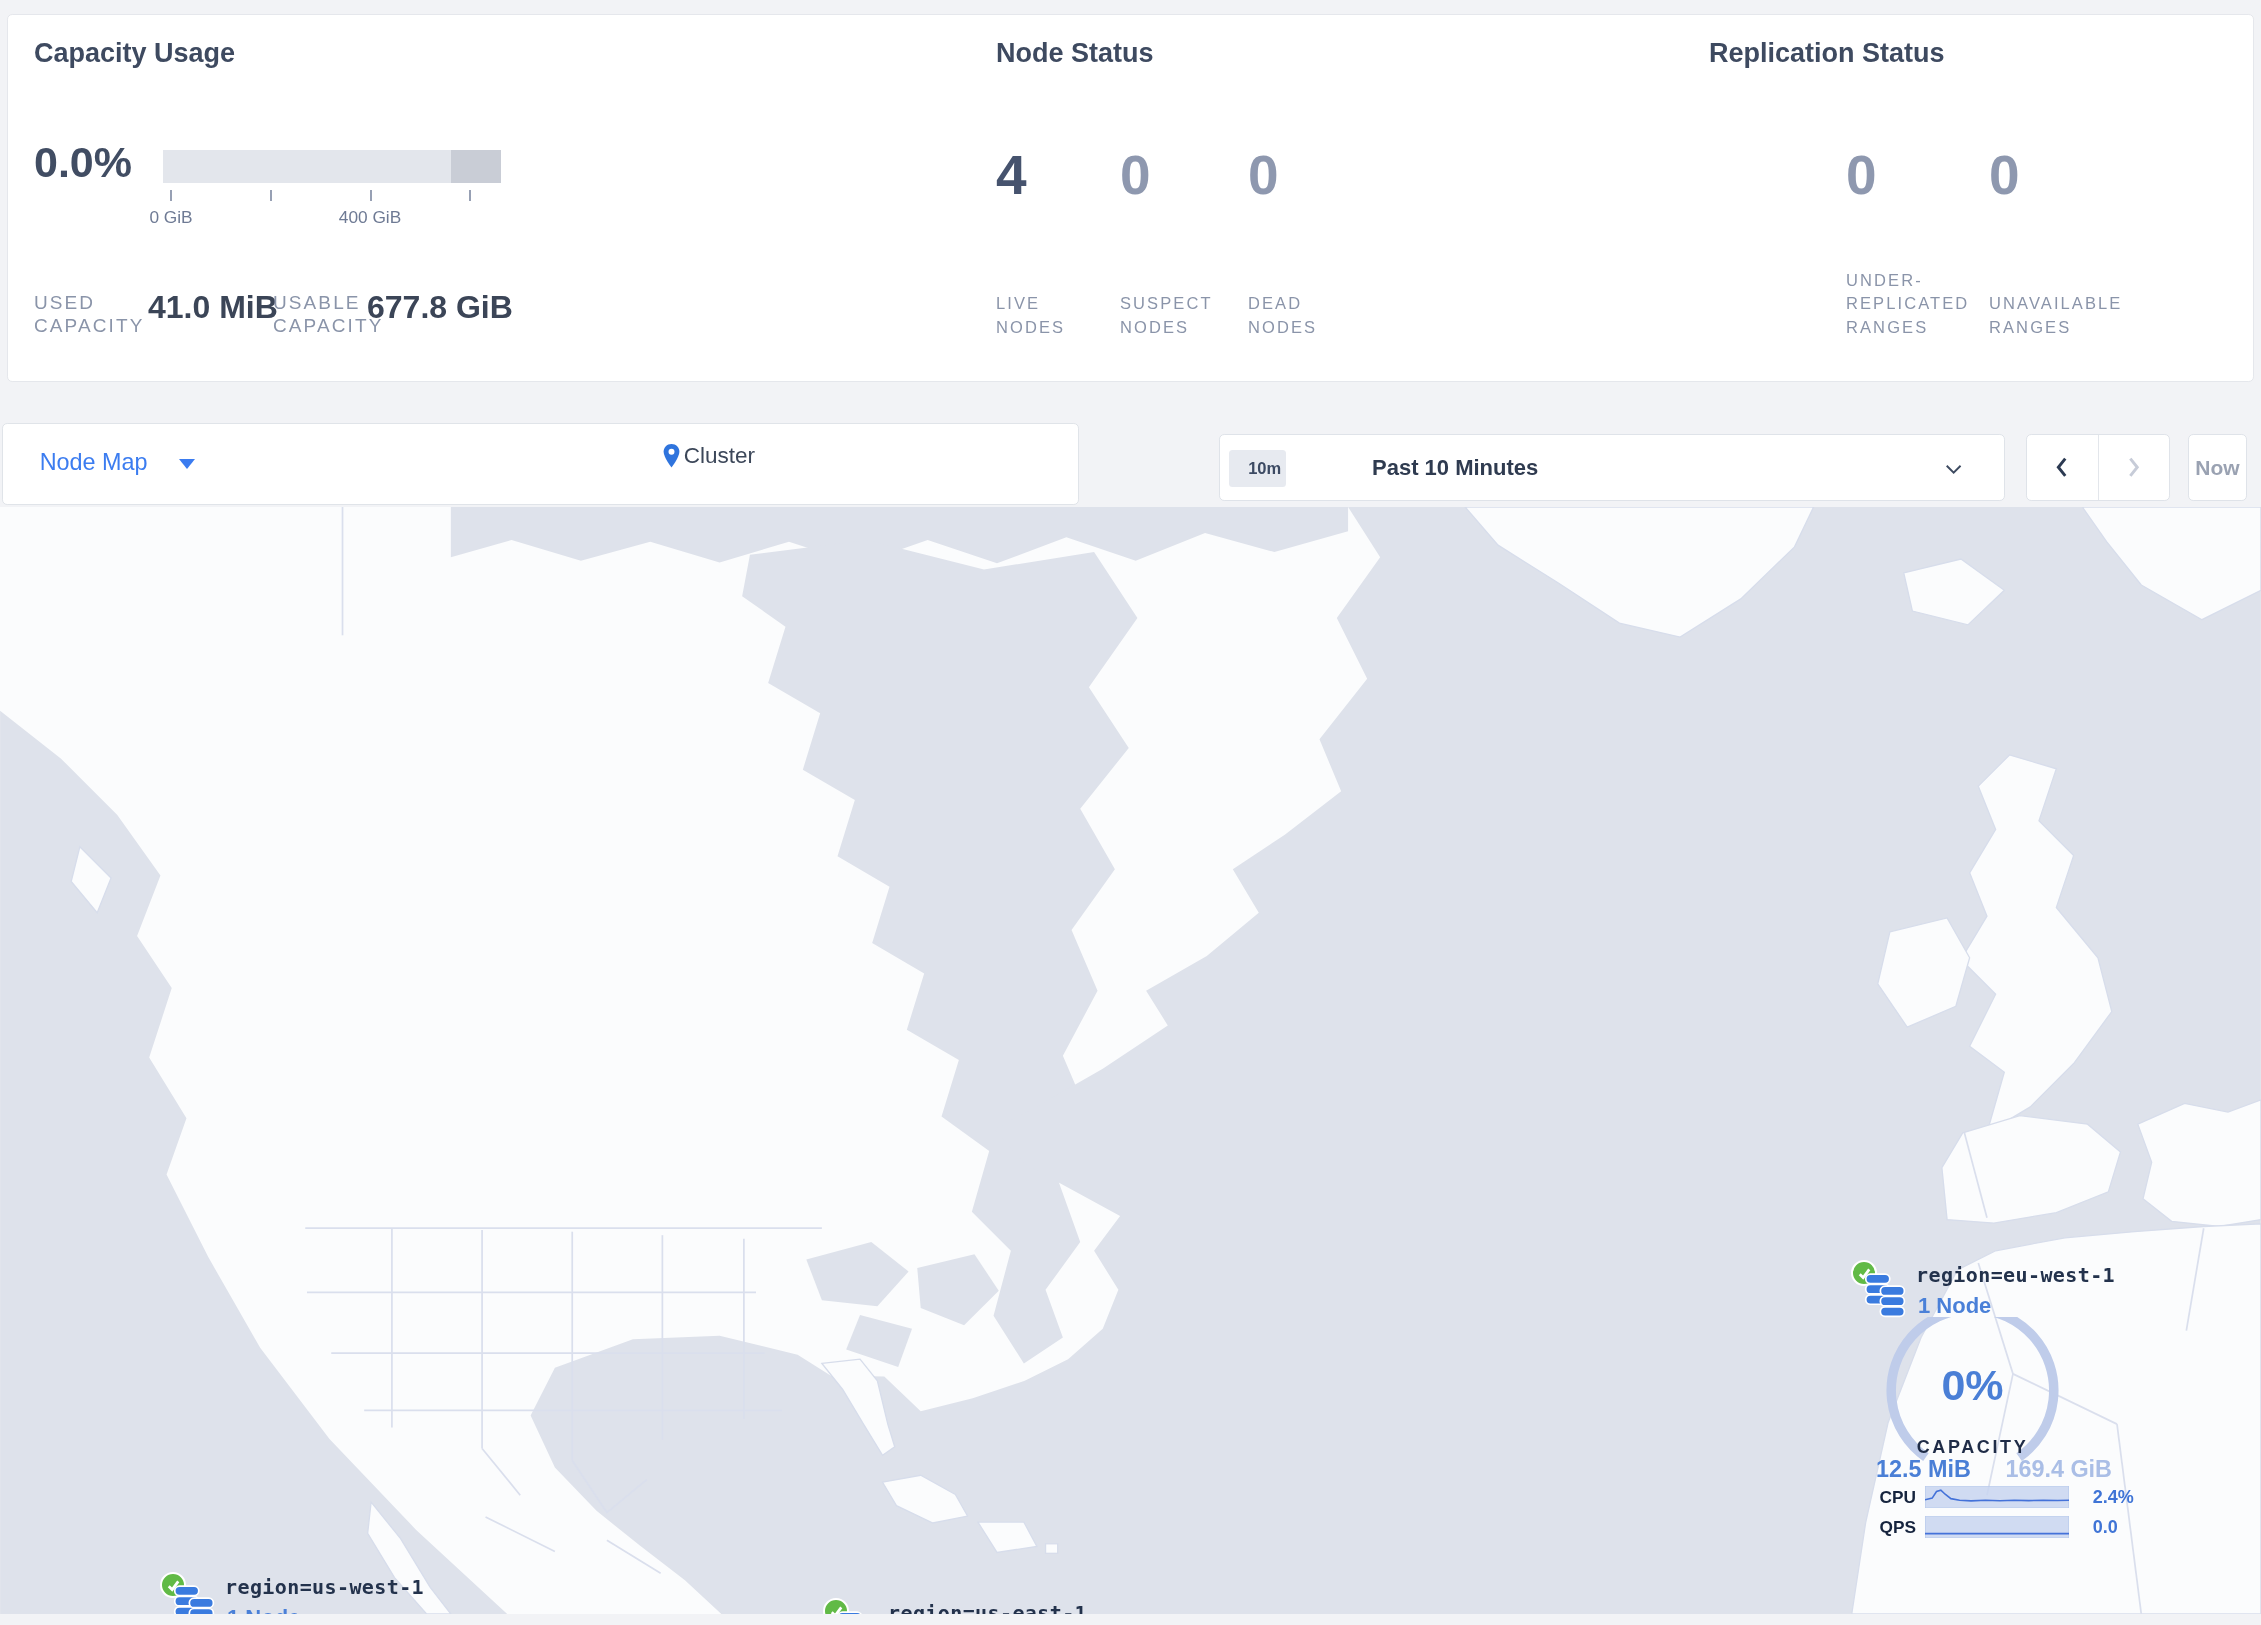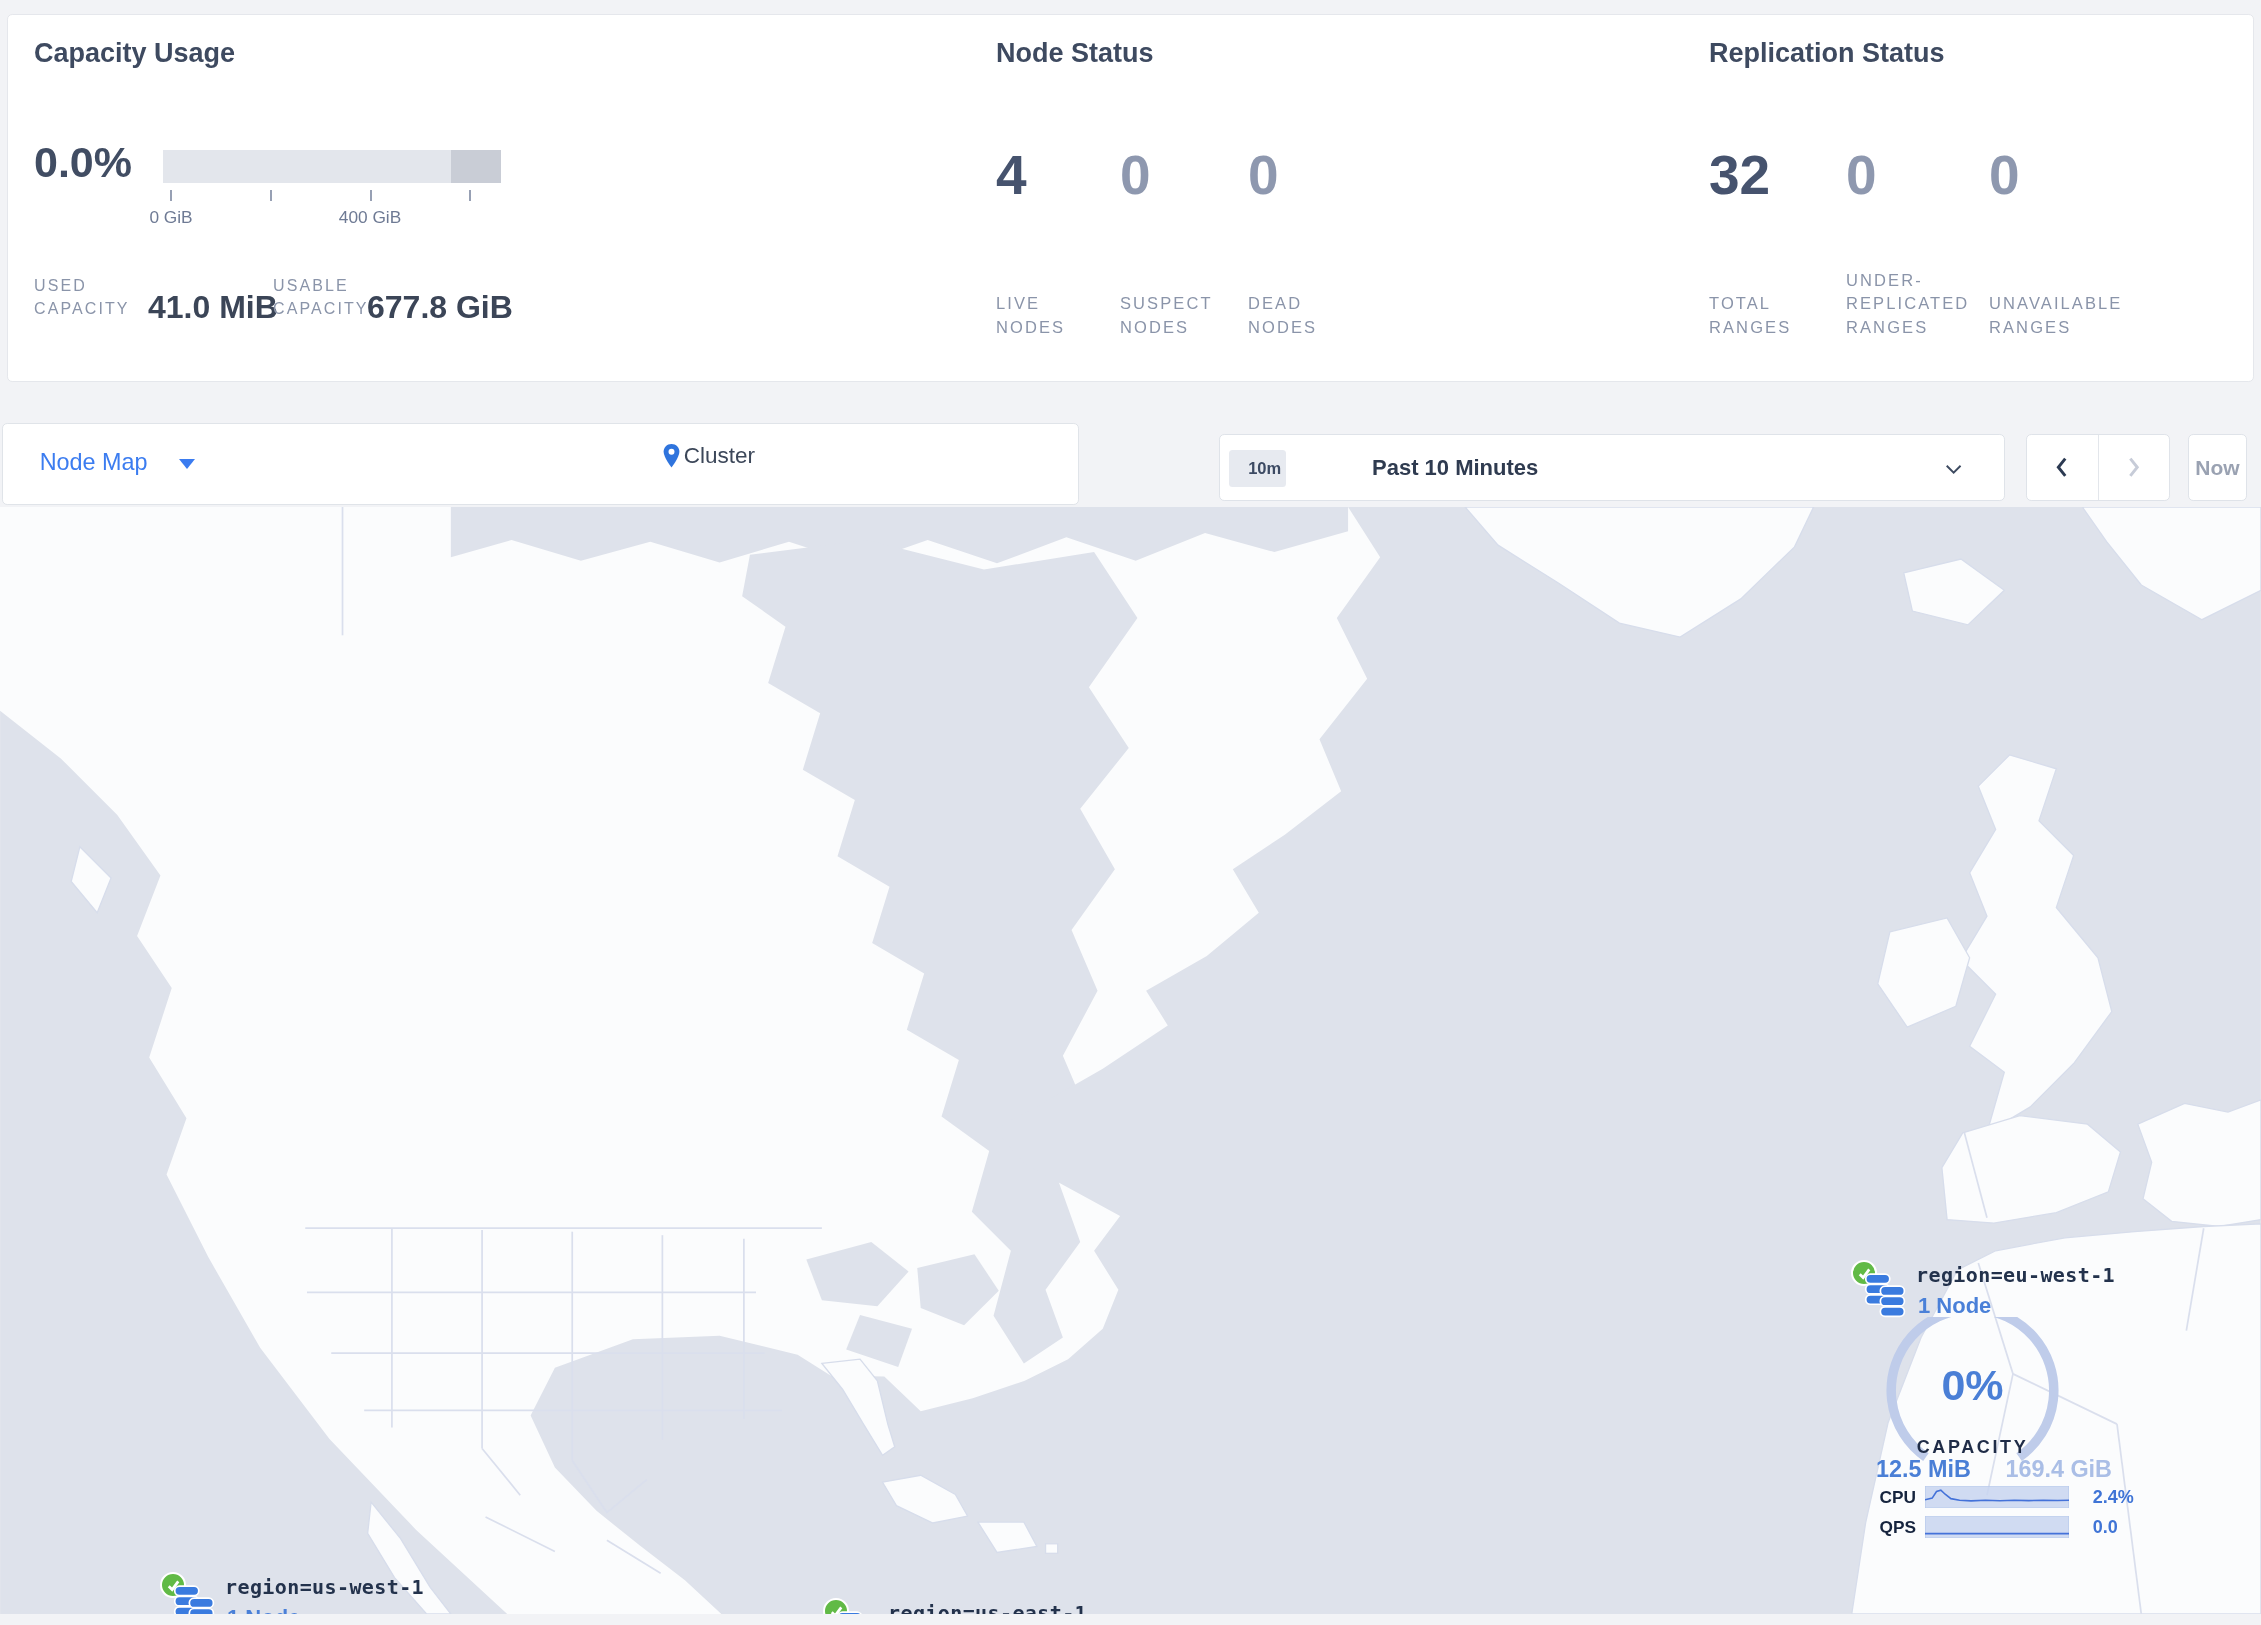--- a/index.html
+++ b/index.html
@@ -14,21 +14,21 @@
   
   #stats-card{left:7px;top:14px;width:2247px;height:368px;}
   .sec-title{position:absolute;top:22.5px;font-size:27px;font-weight:700;color:#3e4a60;}
   
   #cap-title{left:26px;}
   #cap-pct{position:absolute;left:26px;top:123px;font-size:43px;font-weight:700;color:#414d63;}
   #cap-bar{position:absolute;left:155px;top:135px;width:338px;height:33px;background:#e3e6ec;}
   #cap-bar-dark{position:absolute;left:288px;top:0;width:50px;height:33px;background:#c9cdd6;}
   .tick{position:absolute;top:175px;width:1.7px;height:11.3px;background:#97a0b4;}
   .tick-label{position:absolute;top:192px;width:104px;text-align:center;font-size:17.3px;color:#6e7a94;}
-  .kv-label{position:absolute;top:259px;width:113px;font-size:16px;letter-spacing:2.1px;line-height:23.4px;color:#8a94a9;font-weight:500;}
+  .kv-label{position:absolute;top:276px;width:113px;font-size:19px;letter-spacing:2.1px;line-height:23.4px;color:#8a94a9;font-weight:500;}
   .kv-value{position:absolute;top:274px;font-size:32px;font-weight:700;color:#3b4557;}
   
   .stat-cell{position:absolute;top:132px;height:192px;}
   .stat-num{font-size:55px;font-weight:600;color:#46536e;line-height:57px;}
   .stat-num.dim{color:#8e98af;}
   .stat-label{position:absolute;left:0;bottom:0;font-size:16.5px;letter-spacing:2.1px;line-height:23.4px;color:#8a94a9;font-weight:500;}
 
   
   #toolbar-left{left:1.7px;top:423px;width:1077px;height:82px;border-color:#e0e4e9;}
   #view-select{position:absolute;left:37px;top:25px;display:flex;align-items:center;cursor:pointer;}
@@ -99,24 +99,20 @@
   <div class="stat-cell" style="left:1112px;width:109px">
     <div class="stat-num dim">0</div>
     <div class="stat-label">SUSPECT NODES</div>
   </div>
   <div class="stat-cell" style="left:1240px;width:106px">
     <div class="stat-num dim">0</div>
     <div class="stat-label">DEAD NODES</div>
   </div>
 
   <div class="sec-title" style="left:1701px">Replication Status</div>
-  <div class="stat-cell" style="left:1701px;width:113px">
-    <div class="stat-num">32</div>
-    <div class="stat-label">TOTAL RANGES</div>
-  </div>
   <div class="stat-cell" style="left:1838px;width:143px">
     <div class="stat-num dim">0</div>
     <div class="stat-label">UNDER-REPLICATED RANGES</div>
   </div>
   <div class="stat-cell" style="left:1981px;width:147px">
     <div class="stat-num dim">0</div>
     <div class="stat-label">UNAVAILABLE RANGES</div>
   </div>
 </div>
 

